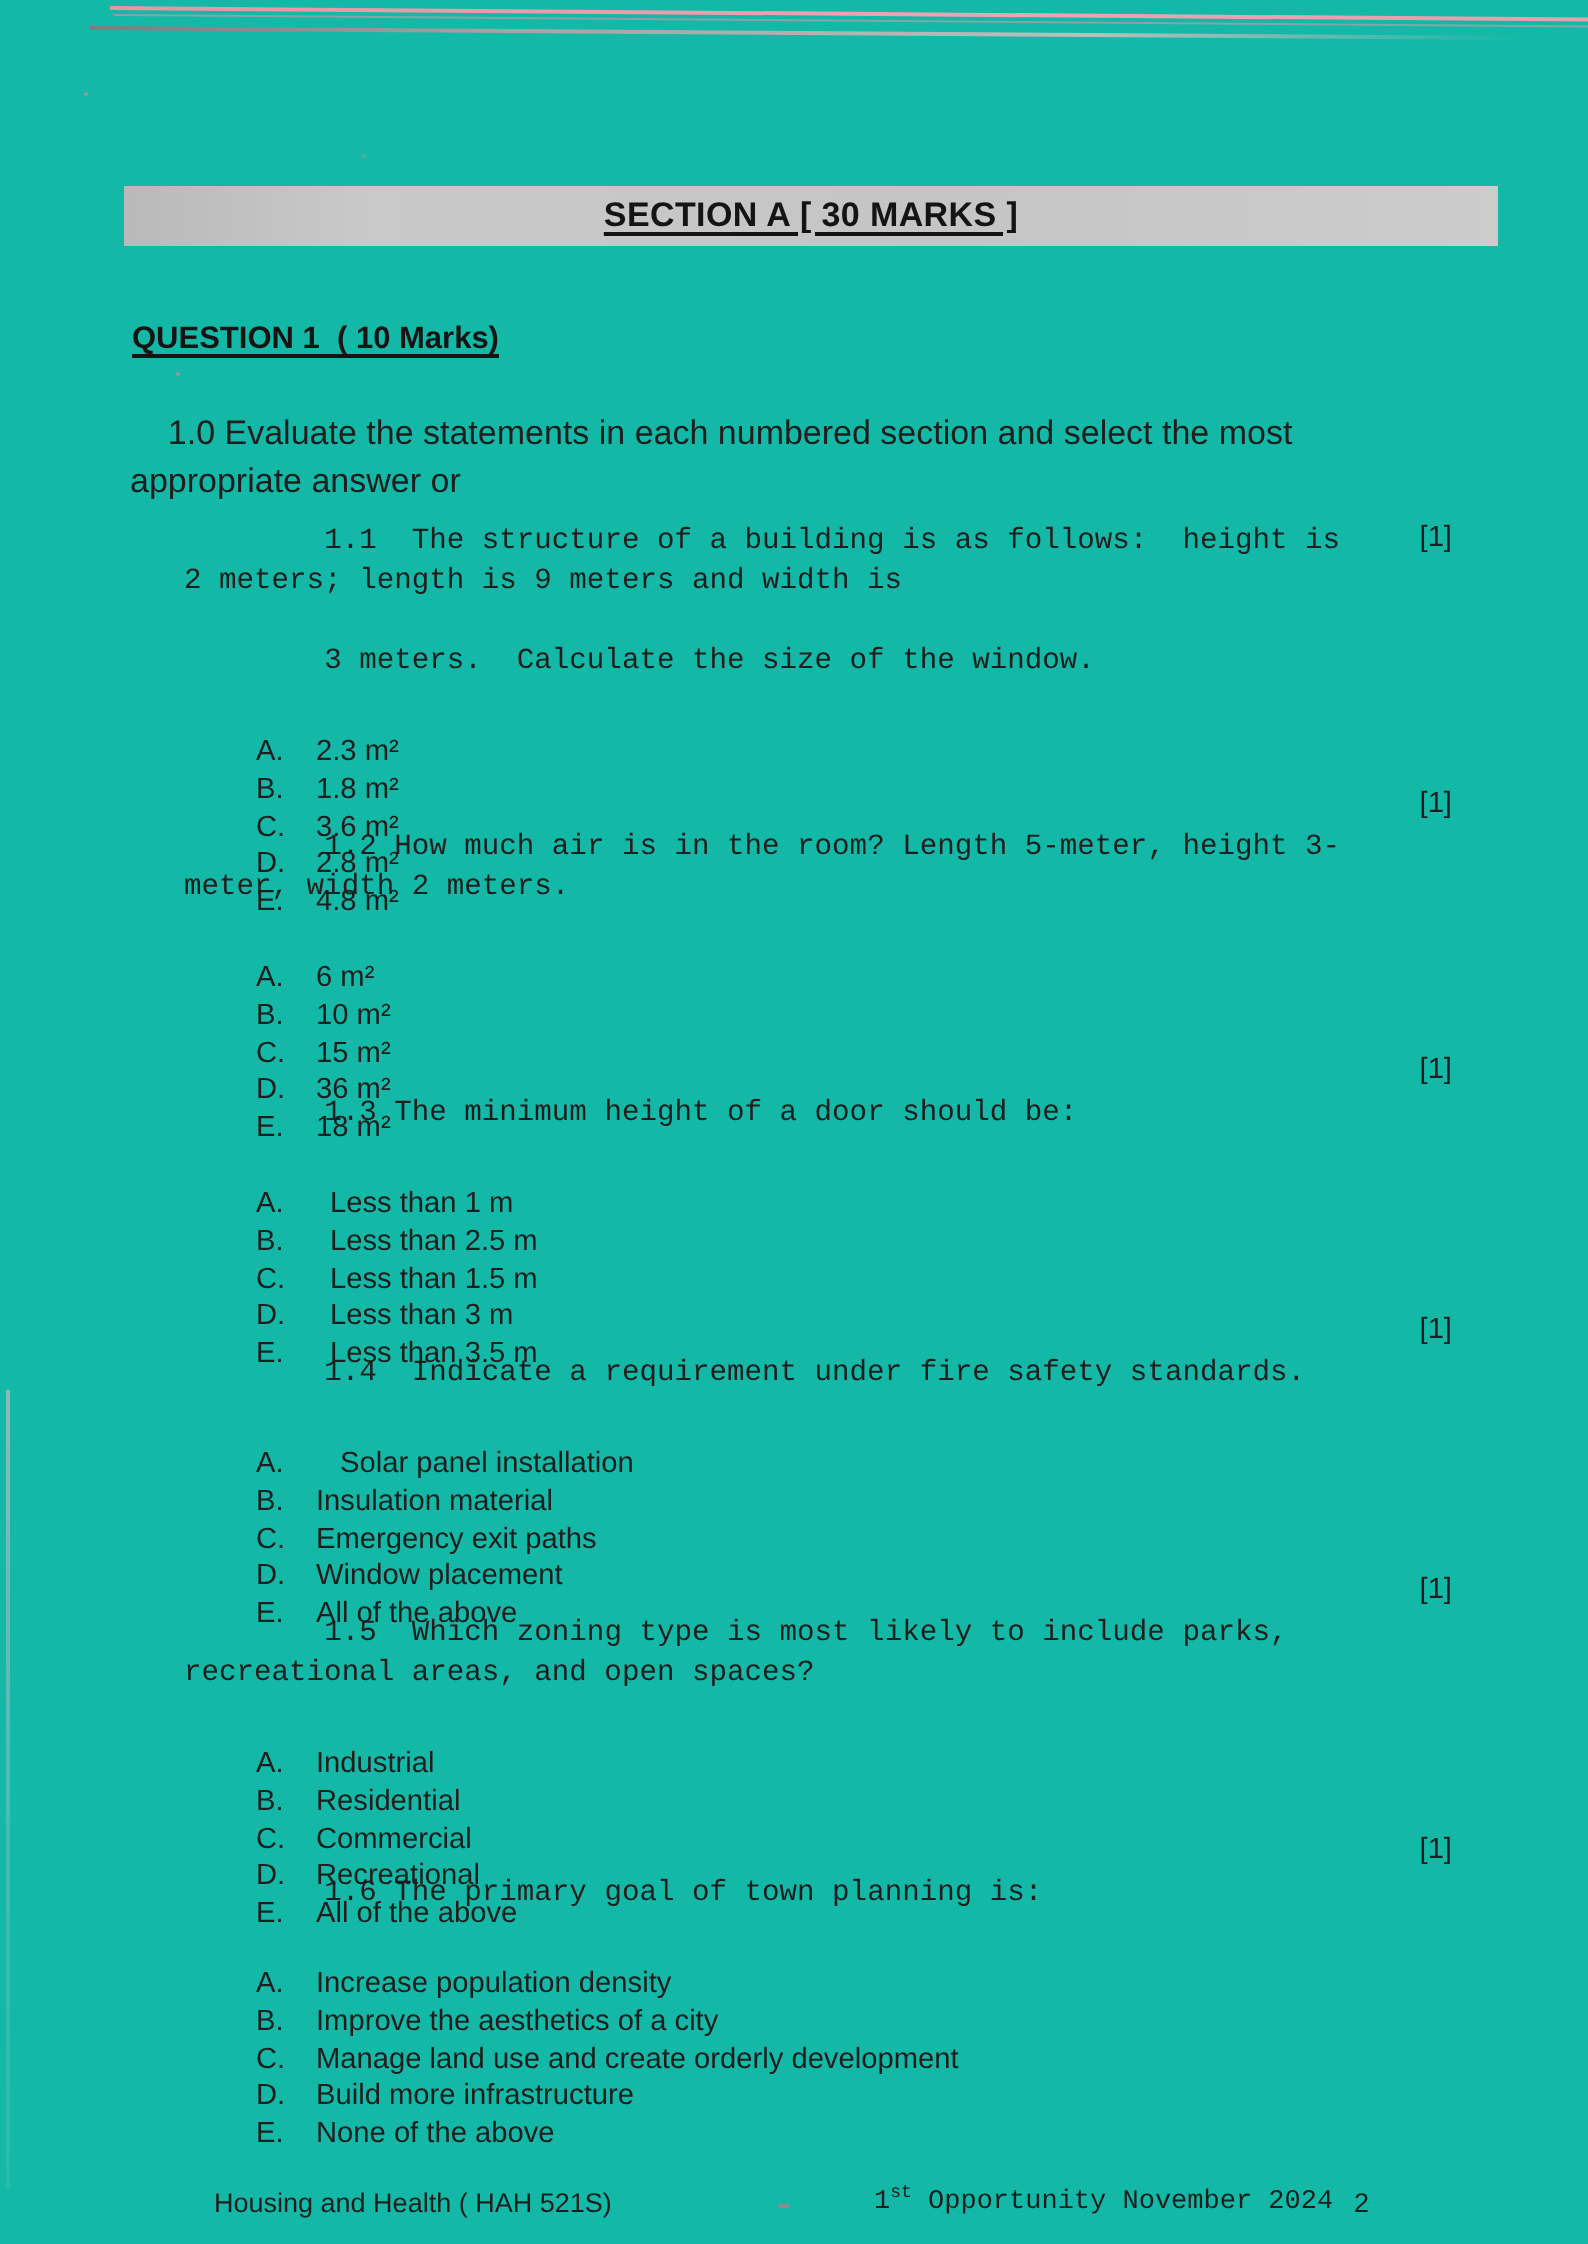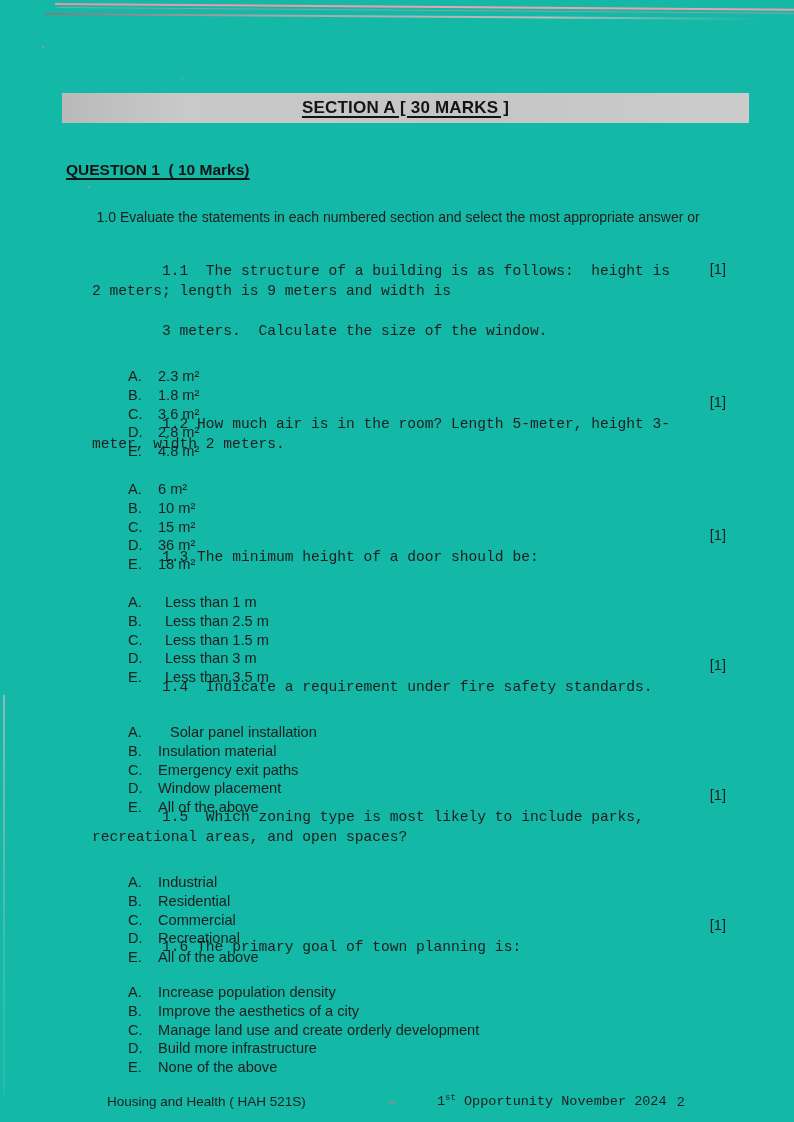--- a/index.html
+++ b/index.html
@@ -54,22 +54,22 @@
 
   
   .q1-heading {
     position: absolute; top: 135px; left: 66px;
     font-weight: bold; font-size: 15.5px; color: #141414;
     text-decoration: underline; text-decoration-thickness: 2px; text-underline-offset: 3px;
     white-space: pre-wrap;
     margin-top: 26px;
   }
   .intro {
-    position: absolute; top: 181px; left: 81px; width: 650px;
-    font-size: 14px; line-height: 24px; white-space: pre-wrap;
+    position: absolute; top: 181px; left: 65px; width: 650px;
+    font-size: 17px; line-height: 24px; white-space: pre-wrap;
   }
 
   
   .question { position: absolute; left: 66px; width: 660px; font-size: 14.6px; }
   .q-head  { position: relative; padding-right: 46px; }
   .q-text  { line-height: 20px; padding-left: 26px; text-indent: -26px; white-space: pre-wrap; font-family: Liberation Mono, monospace; }
   .q-marks { position: absolute; right: 0; top: 0; white-space: pre; }
   .q-marks.marks-line2 { top: 20px; }
   .options { margin: 6px 0 0 62px; }
   .opt { display: flex; line-height: 18.8px; }

